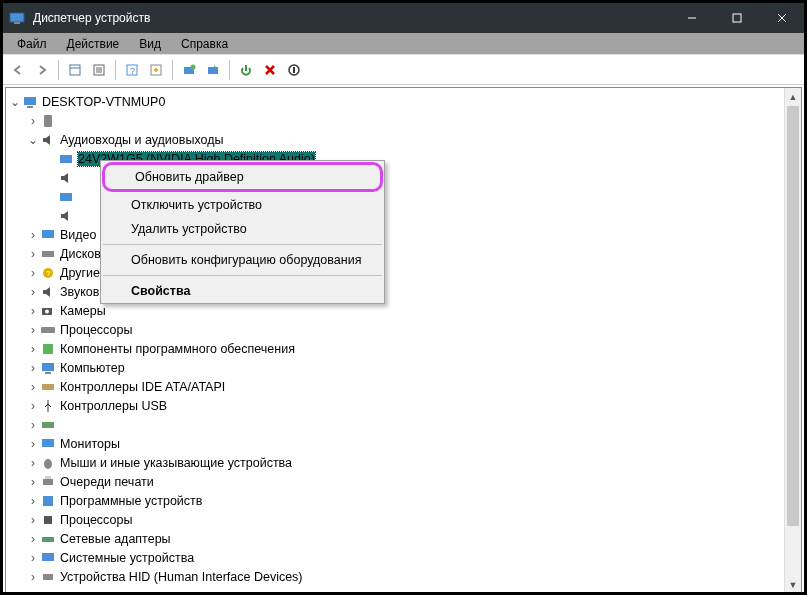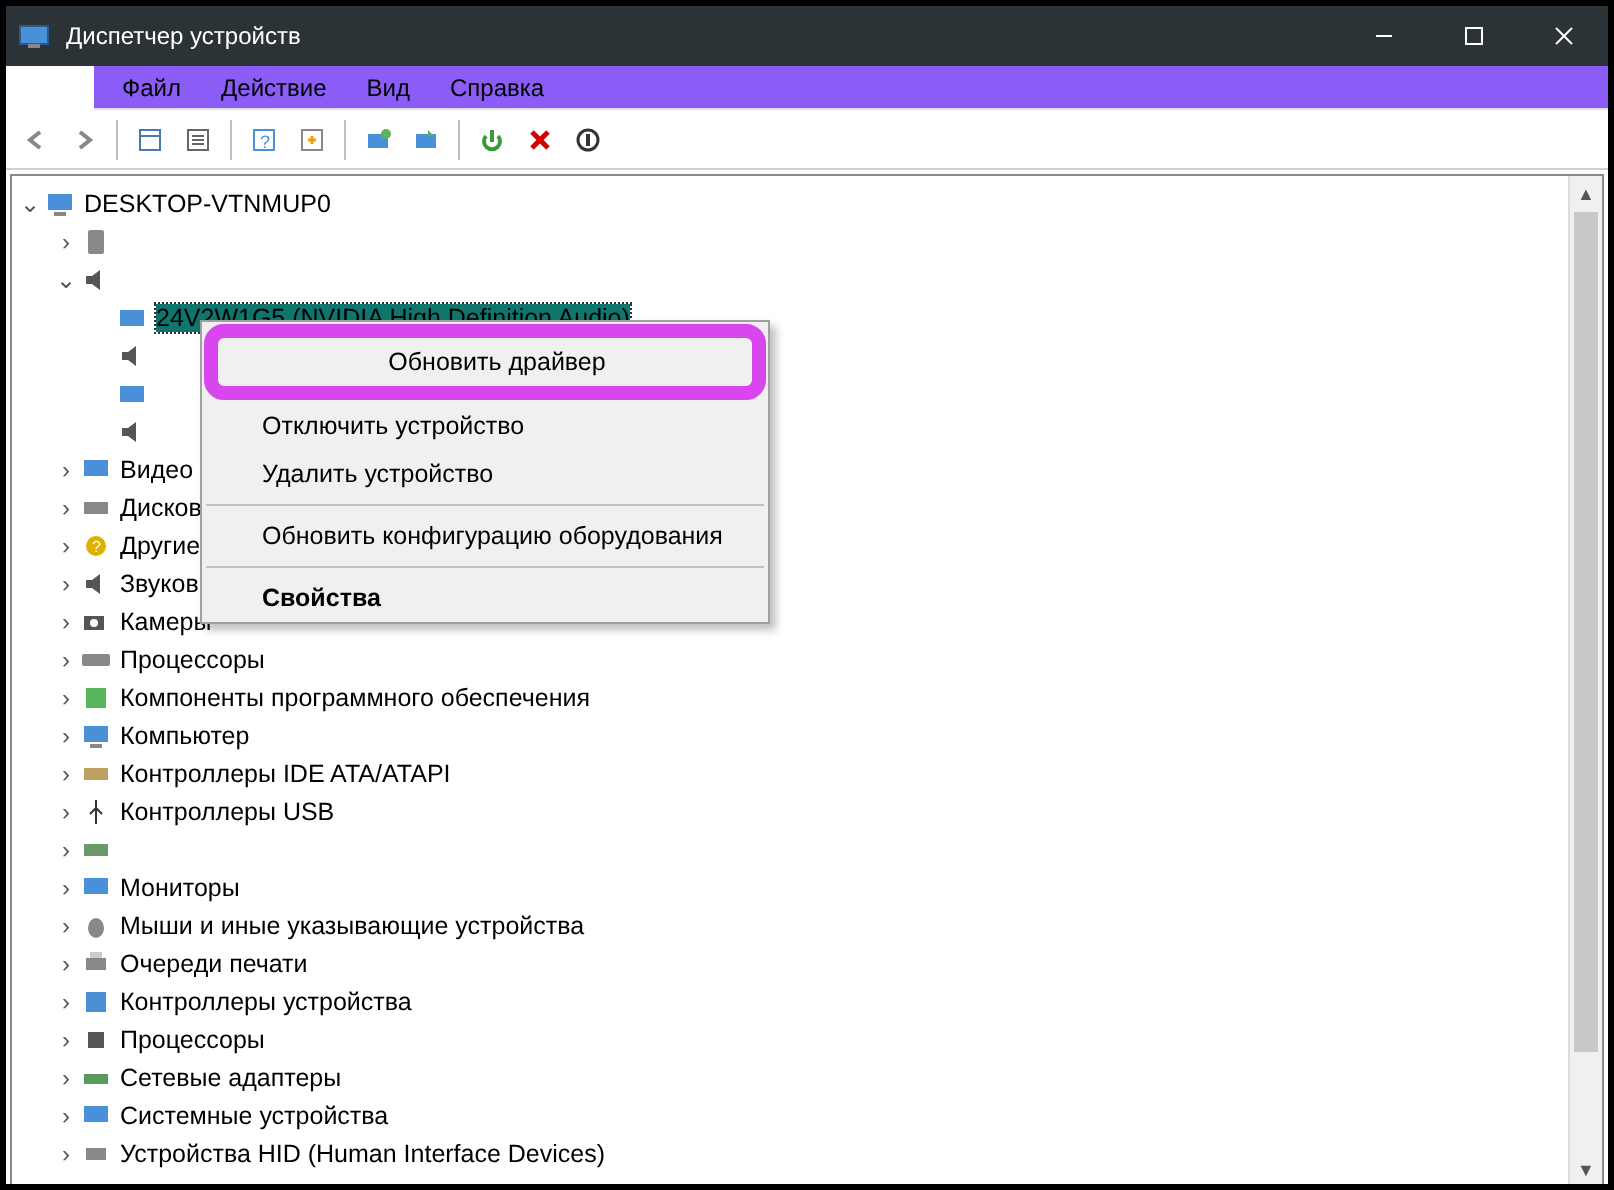--- a/index.html
+++ b/index.html
@@ -5,40 +5,40 @@
   * { box-sizing: border-box; margin: 0; padding: 0; font-family: "Segoe UI", Tahoma, sans-serif; }
   body { background: #fff; width: 807px; height: 595px; border: 3px solid #000; overflow: hidden; position: relative; }
 
   .titlebar { background: #2b3337; color: #fff; height: 30px; display: flex; align-items: center; padding-left: 6px; }
   .titlebar .app-icon { width: 16px; height: 16px; margin-right: 8px; }
   .titlebar .title { font-size: 12px; flex: 1; }
   .titlebar .win-controls { display: flex; height: 100%; }
   .titlebar .win-btn { width: 45px; display:flex; align-items:center; justify-content:center; }
   .titlebar .win-btn svg { stroke:#fff; fill:none; }
 
-  .menubar { background: #8b5cf6; height: 22px; display:flex; align-items:center; border-bottom:1px solid #e0e0e0; padding-left:4px; font-size:12px;margin-left:44px; }
+  .menubar { background: #a3a3a3; height: 22px; display:flex; align-items:center; border-bottom:1px solid #e0e0e0; padding-left:4px; font-size:12px; }
   .menubar .menu-item { padding: 2px 10px; }
 
   .toolbar { background: #fff; height: 30px; display:flex; align-items:center; border-bottom:1px solid #d0d0d0; padding-left:4px; gap:2px; }
   .toolbar .sep { width:1px; height:20px; background:#c0c0c0; margin:0 3px; }
   .toolbar .tbtn { width:22px; height:22px; display:flex; align-items:center; justify-content:center; border:1px solid transparent; }
 
   .content { position:relative; height: calc(100% - 82px); overflow:hidden; border:1px solid #888; margin:2px; }
   .tree { padding: 4px 2px; font-size: 12.5px; color:#000; }
   .node { display:flex; align-items:center; height:19px; white-space:nowrap; }
   .exp { width:14px; text-align:center; color:#555; font-size:12px; user-select:none; }
   .spacer { display:inline-block; }
   .nicon { width:16px; height:16px; margin-right:4px; flex-shrink:0; }
   .label { }
   .sel { background:#0f766e; outline:1px dotted #333; }
 
   .ctxmenu { position:absolute; background:#f0f0f0; border:1px solid #a0a0a0; box-shadow:3px 3px 4px rgba(0,0,0,0.25); font-size:12.5px; width:285px; }
   .ctxmenu .row { padding:5px 18px 5px 30px; }
   .ctxmenu .divider { height:1px; background:#c0c0c0; margin:3px 2px; }
-  .ctxmenu .hl { border:7px solid #d946ef; border-radius:10px; margin:1px;text-align:center; }
+  .ctxmenu .hl { border:3px solid #d946ef; border-radius:10px; margin:1px; }
   .ctxmenu .bold { font-weight:700; }
 
   .scrollbar-v { position:absolute; right:0; top:0; bottom:0; width:17px; background:#f0f0f0; border-left:1px solid #ddd; }
   .sb-btn { height:17px; display:flex; align-items:center; justify-content:center; color:#555; font-size:9px; }
   .sb-thumb { position:absolute; left:2px; right:2px; top:18px; height:420px; background:#c8c8c8; }
 </style>
 </head>
 <body>
 
 <div class="titlebar">
@@ -166,20 +166,21 @@
             <rect x="4" y="2" width="8" height="12" rx="1" fill="#888"></rect>
           </svg></span>
       </div>
 
     <div class="node">
         <span class="spacer" style="width:18px"></span>
         <span class="exp">⌄</span>
         <span class="nicon"><svg viewBox="0 0 16 16">
             <path d="M3 6 L6 6 L10 3 L10 13 L6 10 L3 10 Z" fill="#555"></path>
           </svg></span>
+        <span class="label">Аудиовходы и аудиовыходы</span>
       </div>
 
     <div class="node">
         <span class="spacer" style="width:50px"></span>
         <span class="nicon"><svg viewBox="0 0 16 16">
             <rect x="2" y="4" width="12" height="8" fill="#4a90d9"></rect>
           </svg></span>
         <span class="label sel">24V2W1G5 (NVIDIA High Definition Audio)</span>
       </div>
     <div class="node">
@@ -315,21 +316,21 @@
             <rect x="5" y="2" width="6" height="3" fill="#ccc"></rect>
           </svg></span>
         <span class="label">Очереди печати</span>
       </div>
     <div class="node">
         <span class="spacer" style="width:18px"></span>
         <span class="exp">›</span>
         <span class="nicon"><svg viewBox="0 0 16 16">
             <rect x="3" y="3" width="10" height="10" fill="#4a90d9"></rect>
           </svg></span>
-        <span class="label">Контроллеры устройства</span>
+        <span class="label">Программные устройств</span>
       </div>
     <div class="node">
         <span class="spacer" style="width:18px"></span>
         <span class="exp">›</span>
         <span class="nicon"><svg viewBox="0 0 16 16">
             <rect x="4" y="4" width="8" height="8" fill="#555"></rect>
           </svg></span>
         <span class="label">Процессоры</span>
       </div>
     <div class="node">

